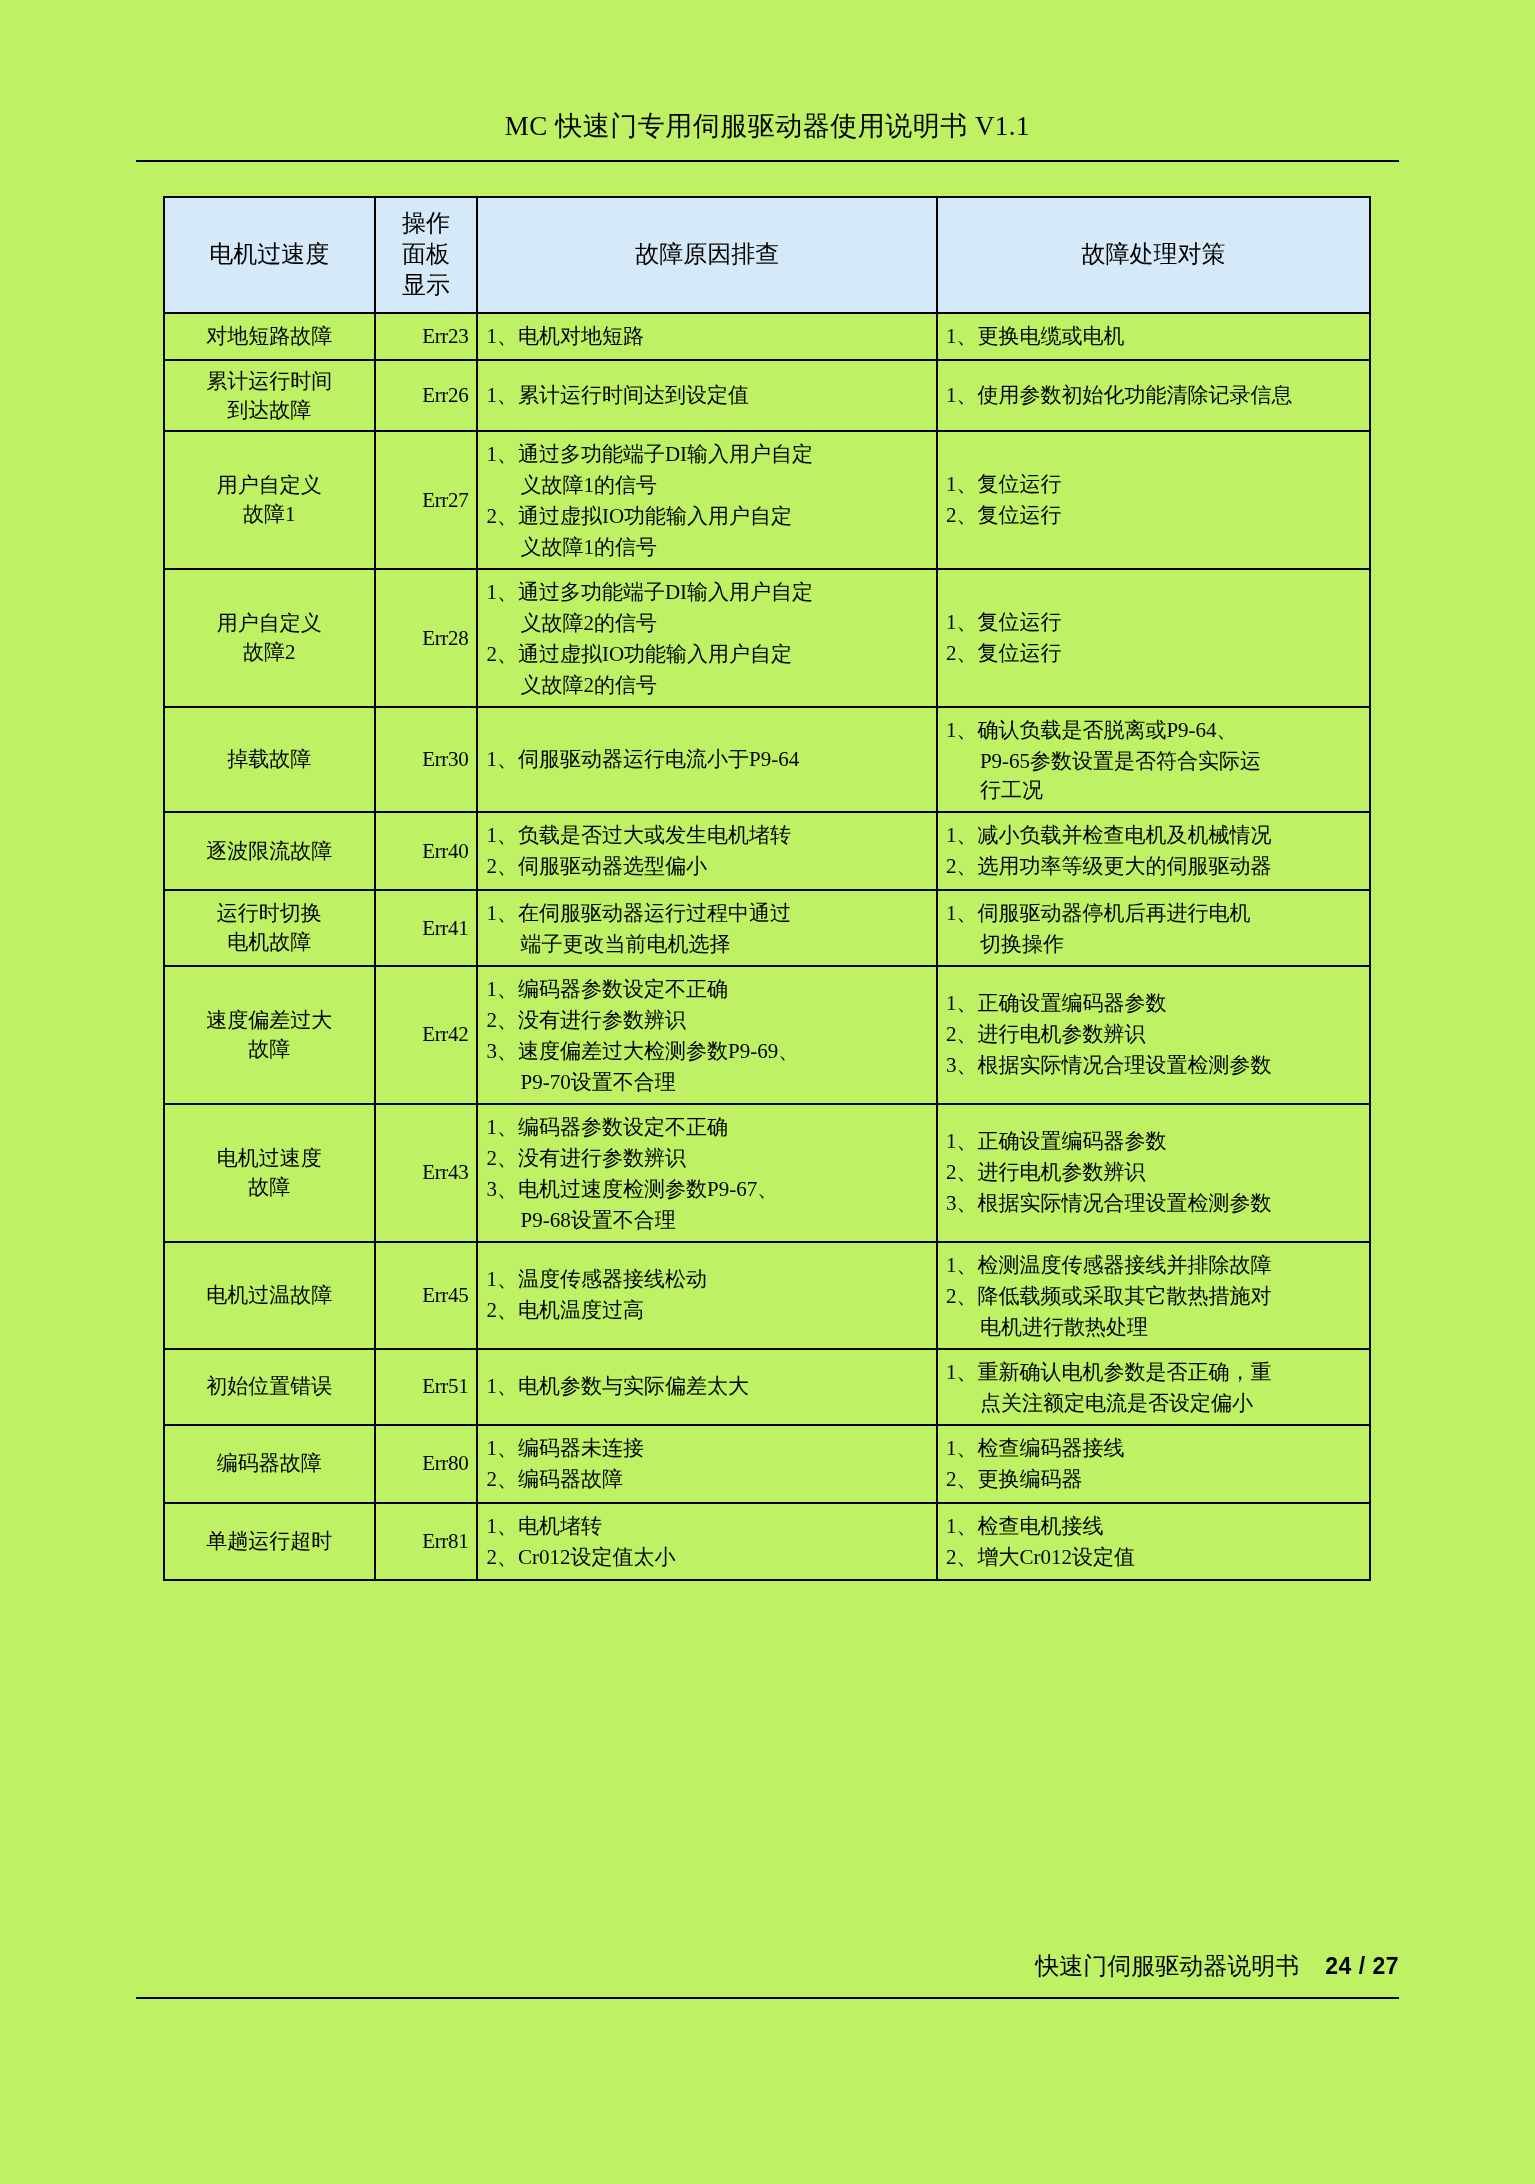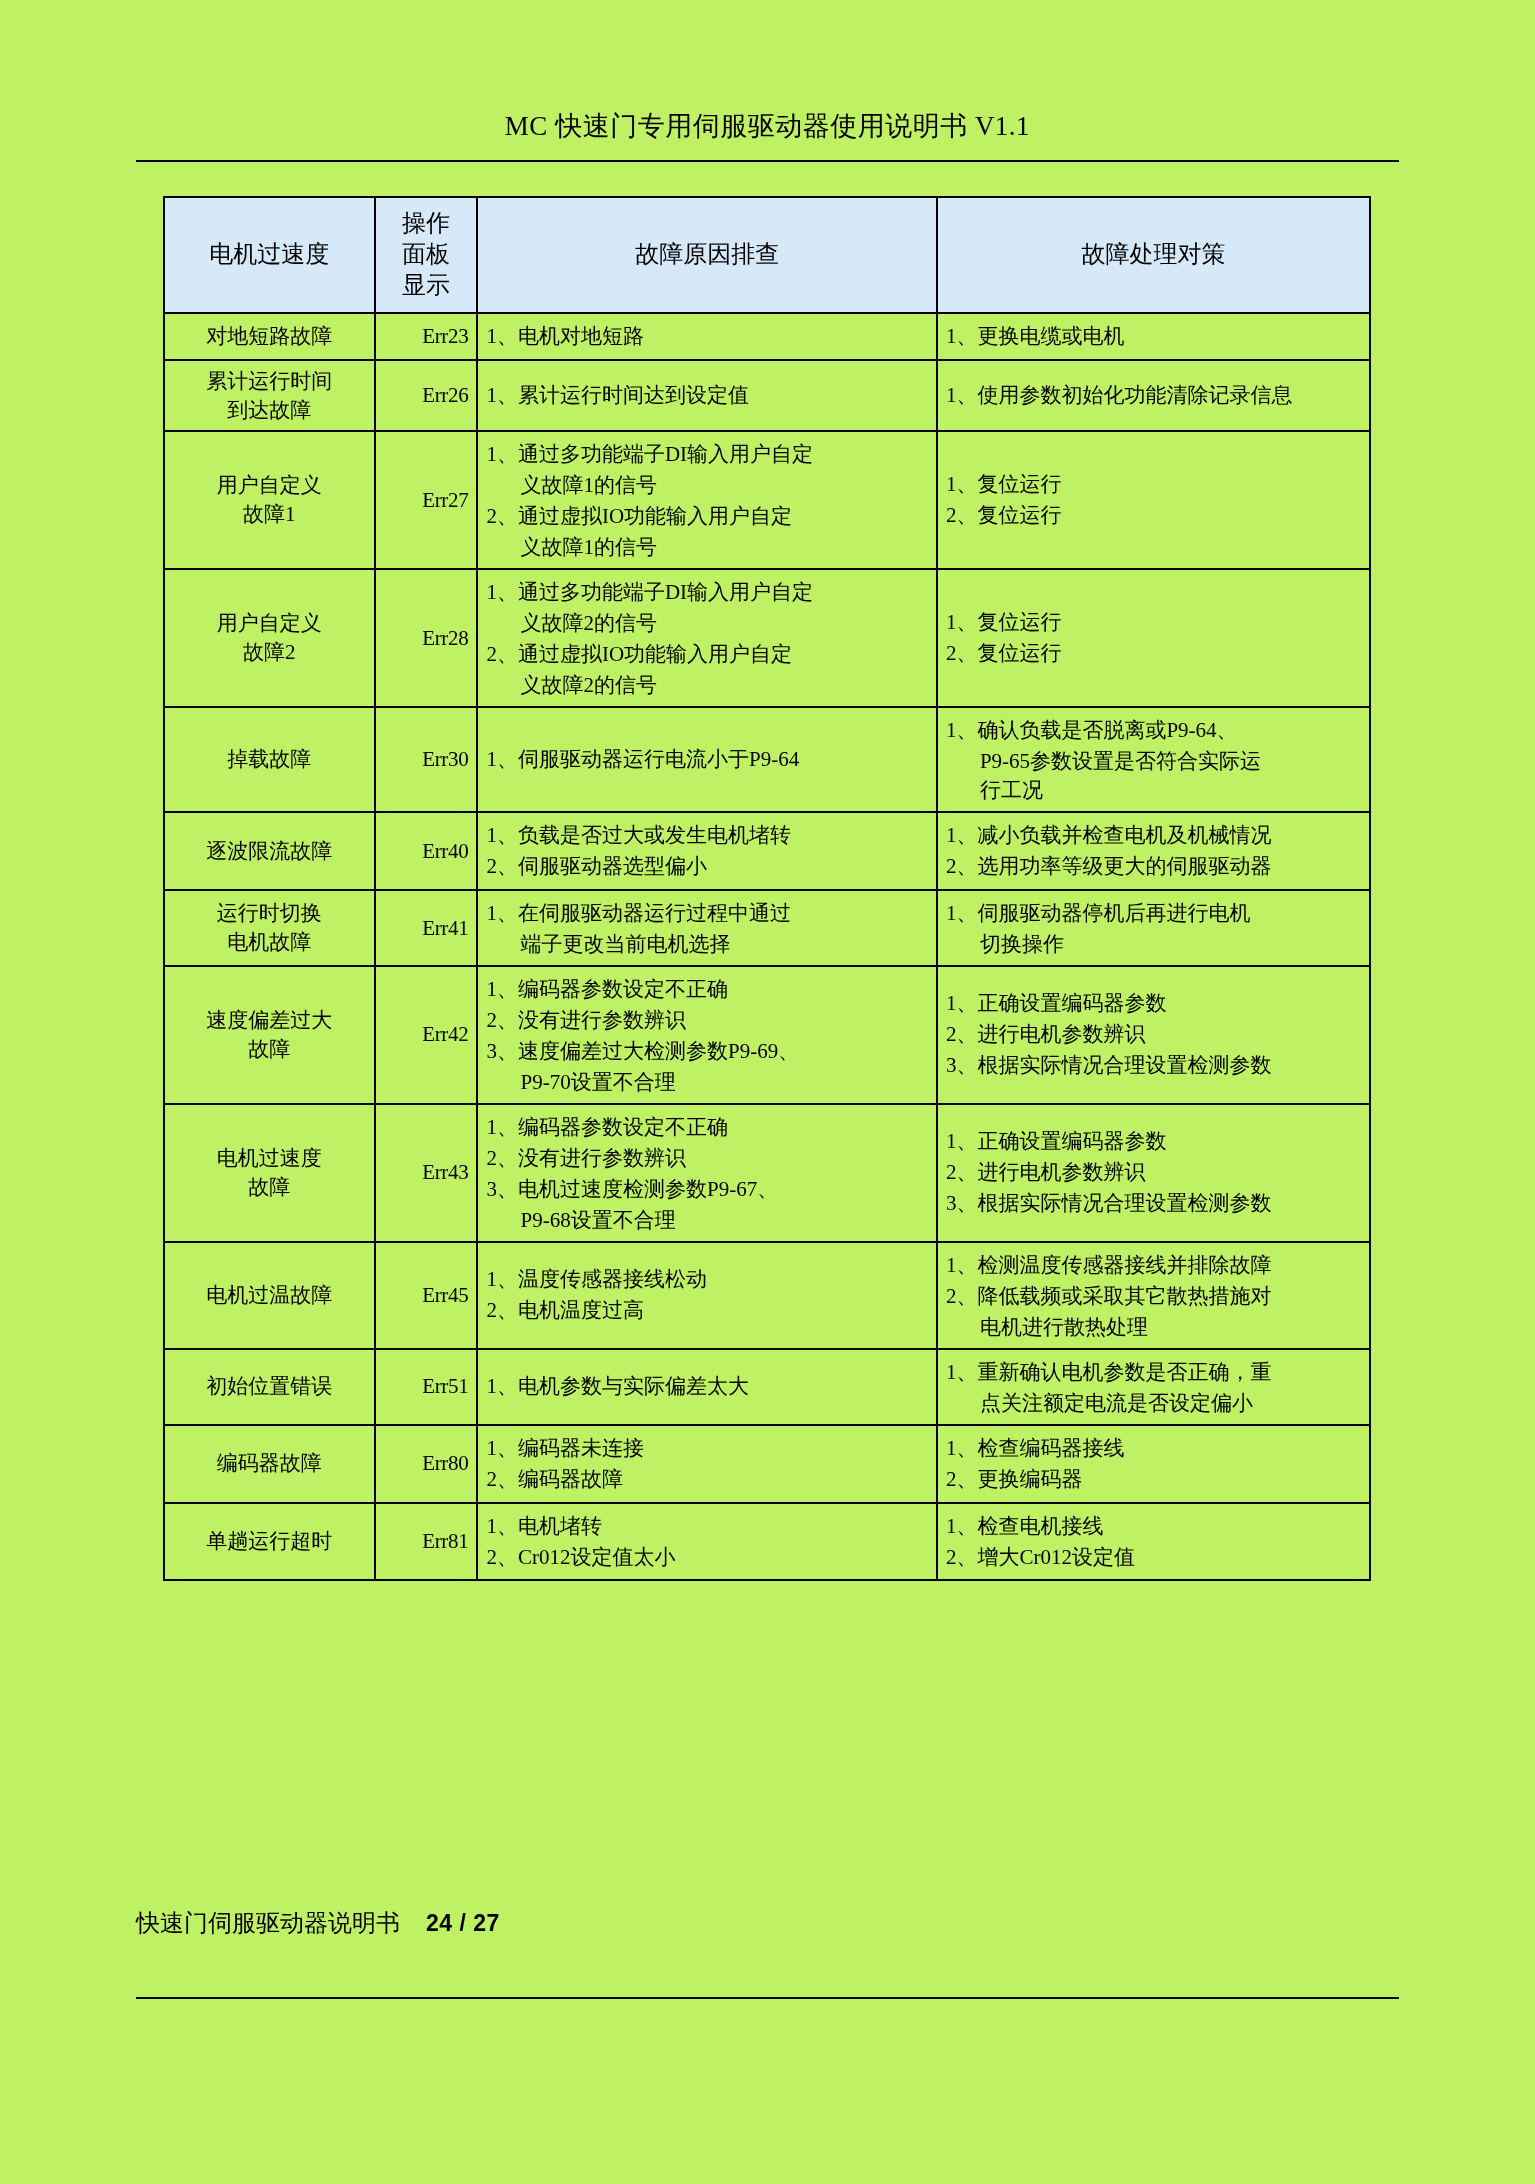--- a/index.html
+++ b/index.html
@@ -38,24 +38,24 @@
   }
   .footer-rule {
     position: absolute;
     top: 1997px;
     left: 136px;
     width: 1263px;
     border-top: 2px solid #000;
   }
   .footer {
     position: absolute;
-    top: 1907px;
+    top: 1950px;
     left: 136px;
     width: 1263px;
-    text-align: left;
+    text-align: right;
     font-size: 24px;
     color: #000;
   }
   .footer .page-num {
     font-family: "Liberation Sans", sans-serif;
     font-weight: bold;
     font-size: 23px;
     margin-left: 26px;
     letter-spacing: 0.5px;
   }

